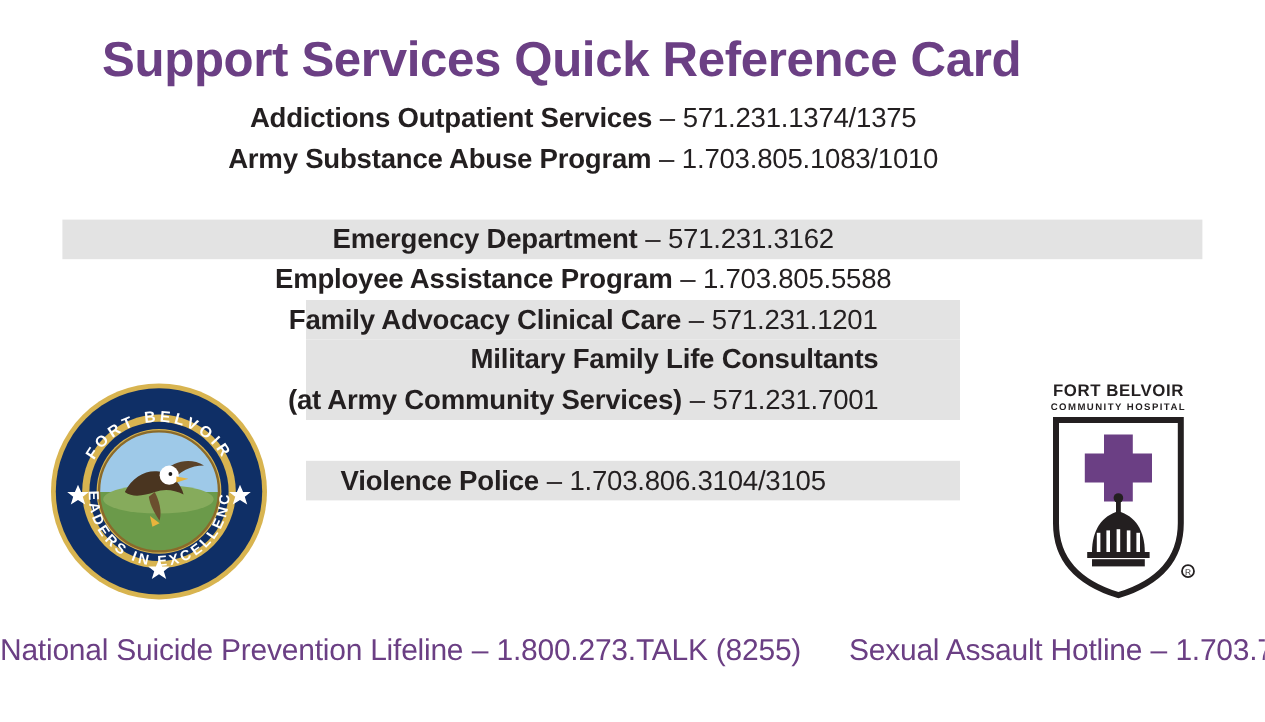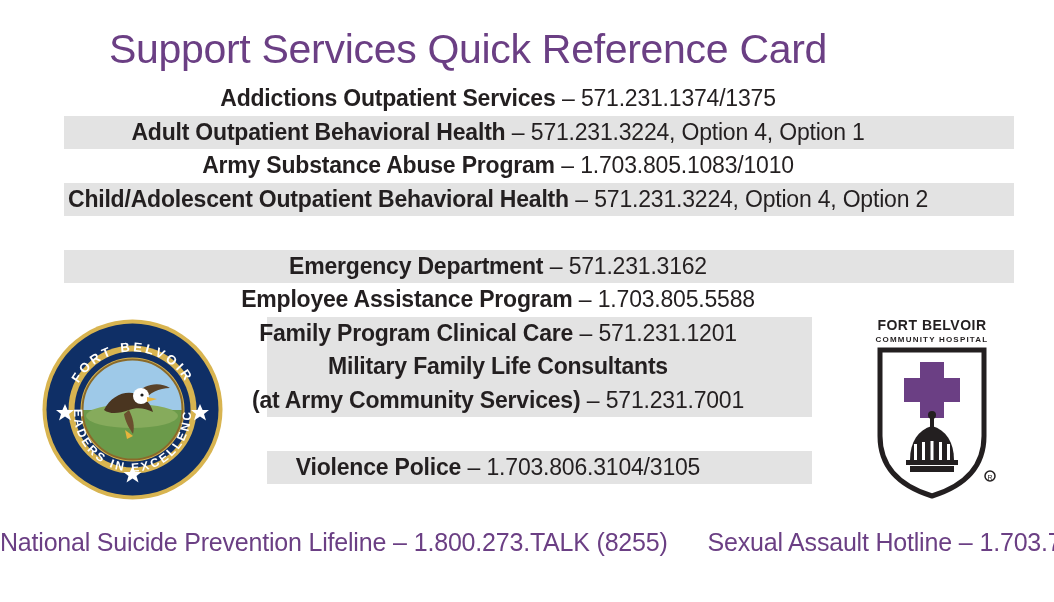--- a/index.html
+++ b/index.html
@@ -18,29 +18,29 @@
     width: 1054px;
     height: 602px;
   }
   .title {
     position: absolute;
     top: 26px;
     left: 0;
     width: 936px;
     text-align: center;
     font-size: 41px;
-    font-weight: normal;
+    font-weight: bold;
     color: #6b3f84;
     letter-spacing: -0.3px;
     white-space: nowrap;
   }
   .rows {
     position: absolute;
     top: 82px;
-    left: 12px;
+    left: 0;
     width: 972px;
   }
   .row {
     position: relative;
     height: 33.5px;
     line-height: 33.5px;
     text-align: center;
     font-size: 23px;
     color: #231f20;
     white-space: nowrap;
@@ -69,21 +69,21 @@
   .row.two-line {
     height: 67px;
   }
   .row.two-line .band {
     height: 67px;
   }
   .row.two-line .txt {
     line-height: 33.5px;
     padding-top: 0;
   }
-  .l1, .l2 { display: block; }
+  .l1, .l2 { display: block; text-align: right; }
   .footer {
     position: absolute;
     top: 528px;
     left: 0;
     width: 1054px;
     text-align: center;
     font-size: 25px;
     color: #6b3f84;
     white-space: nowrap;
   }
@@ -118,52 +118,44 @@
 
   <div class="title">Support Services Quick Reference Card</div>
 
   <div class="rows">
 
     <div class="row">
       <div class="band" style="left:52px;width:950px;background:transparent;"></div>
       <span class="txt"><span class="lbl">Addictions Outpatient Services</span> <span class="num">–</span> <span class="num">571.231.1374/1375</span></span>
     </div>
 
-    <div class="row">
-      <div class="band" style="left:52px;width:950px;"></div>
-      <span class="txt"><span class="lbl">Adult Outpatient Behavioral Health</span> <span class="num">–</span> <span class="num">571.231.3224, Option 4, Option 1</span></span>
-    </div>
 
     <div class="row">
       <div class="band" style="left:52px;width:950px;background:transparent;"></div>
       <span class="txt"><span class="lbl">Army Substance Abuse Program</span> <span class="num">–</span> <span class="num">1.703.805.1083/1010</span></span>
     </div>
 
-    <div class="row">
-      <div class="band" style="left:52px;width:950px;"></div>
-      <span class="txt"><span class="lbl">Child/Adolescent Outpatient Behavioral Health</span> <span class="num">–</span> <span class="num">571.231.3224, Option 4, Option 2</span></span>
-    </div>
 
     <div class="row">
       <div class="band" style="left:52px;width:950px;background:transparent;"></div>
     </div>
 
     <div class="row">
       <div class="band" style="left:52px;width:950px;"></div>
       <span class="txt"><span class="lbl">Emergency Department</span> <span class="num">–</span> <span class="num">571.231.3162</span></span>
     </div>
 
     <div class="row">
       <div class="band" style="left:52px;width:950px;background:transparent;"></div>
       <span class="txt"><span class="lbl">Employee Assistance Program</span> <span class="num">–</span> <span class="num">1.703.805.5588</span></span>
     </div>
 
     <div class="row">
       <div class="band" style="left:255px;width:545px;"></div>
-      <span class="txt"><span class="lbl">Family Program Clinical Care</span> <span class="num">–</span> <span class="num">571.231.1201</span></span>
+      <span class="txt"><span class="lbl">Family Advocacy Clinical Care</span> <span class="num">–</span> <span class="num">571.231.1201</span></span>
     </div>
 
 
     <div class="row two-line">
       <div class="band" style="left:255px;width:545px;"></div>
       <span class="txt">
         <span class="l1"><span class="lbl">Military Family Life Consultants</span></span>
         <span class="l2"><span class="lbl">(at Army Community Services)</span> <span class="num">–</span> <span class="num">571.231.7001</span></span>
       </span>
     </div>

